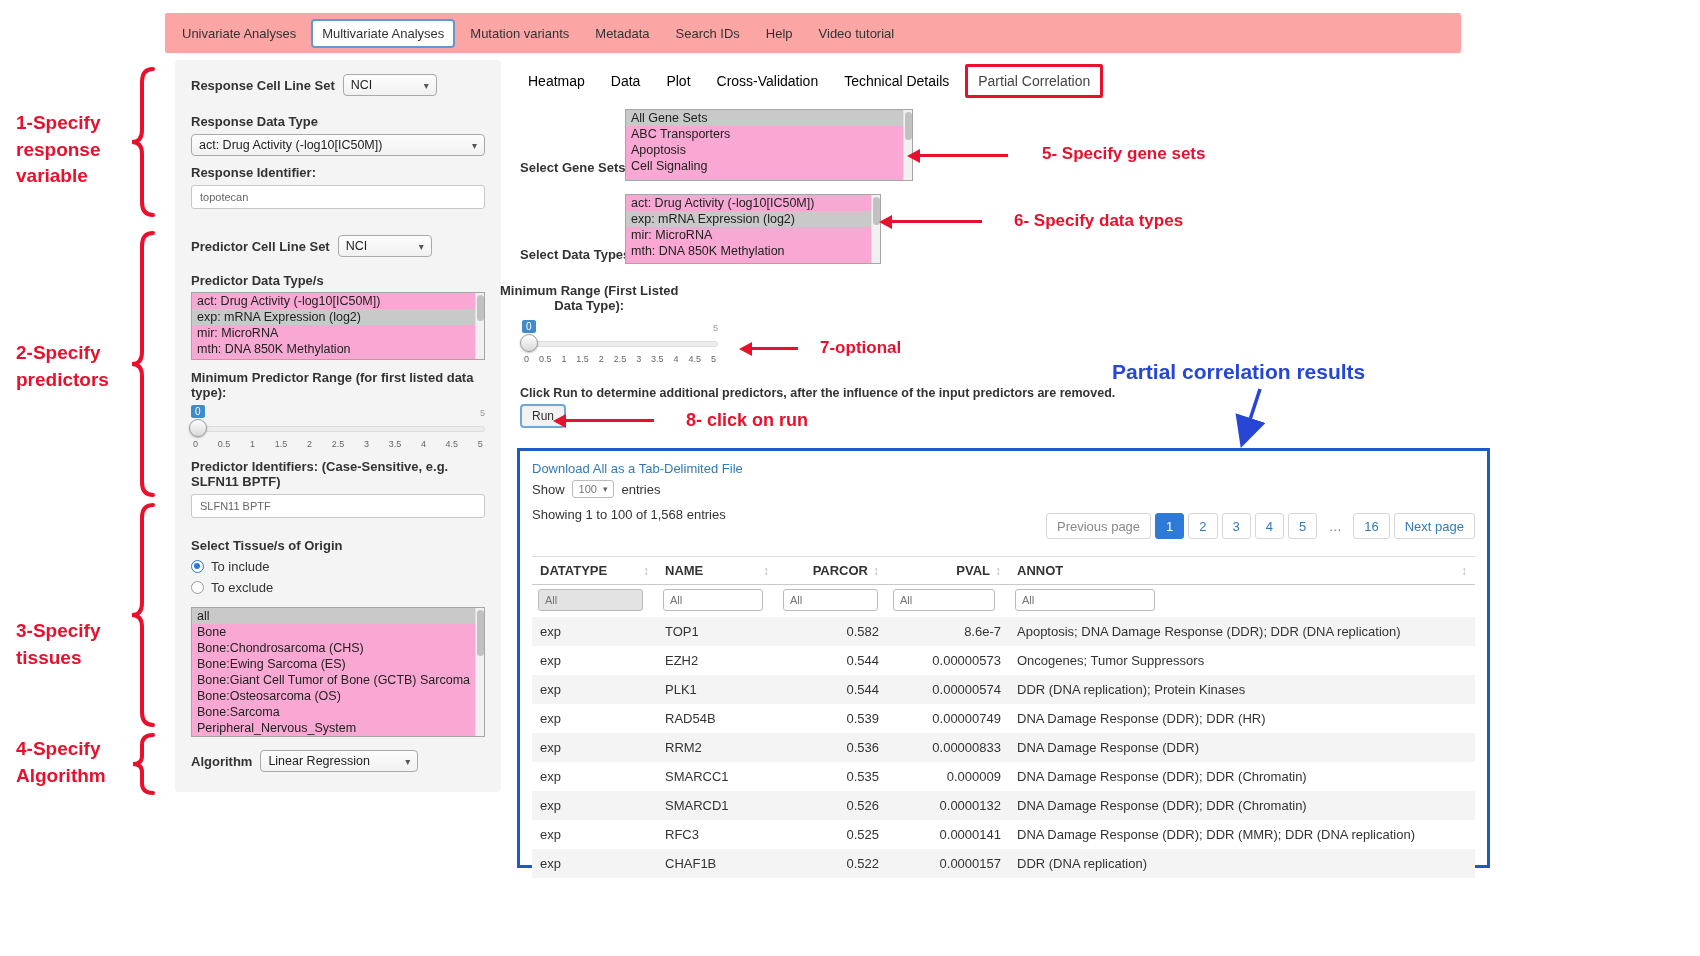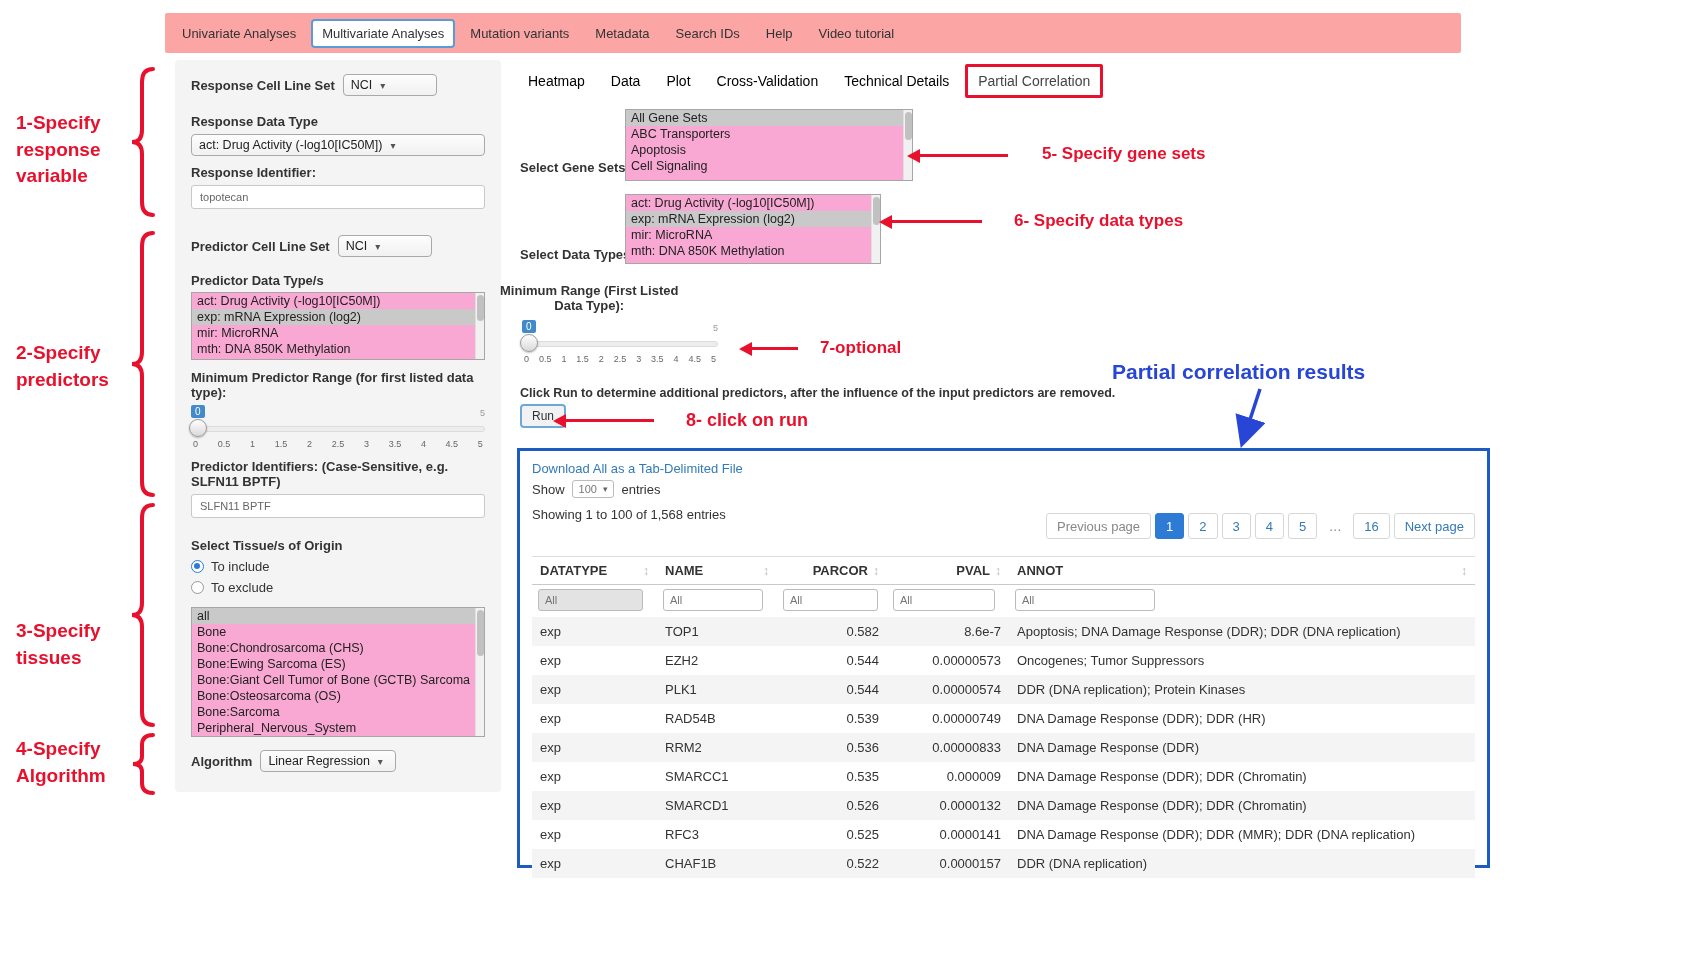--- a/index.html
+++ b/index.html
@@ -14,21 +14,21 @@
 
   
   .step-label { position:absolute; color:#e8112d; font-weight:bold; font-size:19px; line-height:1.4; white-space:pre-line; }
   .brace { position:absolute; left:128px; width:30px; }
 
   
   .sidebar { position:absolute; left:175px; top:60px; width:326px; height:732px;
              background:#f4f4f4; border-radius:4px; padding:14px 16px; font-size:13px; color:#333; overflow:hidden; }
   .fld-label { font-weight:bold; font-size:13px; color:#333; }
   .inline-row { display:flex; align-items:center; gap:8px; }
-  .sel { display:inline-flex; align-items:center; gap:8px;
+  .sel { display:inline-flex; align-items:center; justify-content:space-between; gap:8px;
          border:1px solid #a9a9a9; border-radius:4px; background:linear-gradient(#fdfdfd,#f1f1f1);
          padding:3px 7px; font-size:12.5px; color:#222; cursor:pointer; white-space:nowrap; }
   .sel .caret { font-size:10px; color:#555; }
   .sel.full { width:100%; }
   .txt-input { width:100%; height:24px; border:1px solid #c8c8c8; border-radius:3px; background:#fff;
                padding:0 8px; font-size:11px; color:#666; font-family:"Liberation Sans", sans-serif; }
   .listbox { position:relative; border:1px solid #a6a6a6; background:#f9a8d4; overflow:hidden; }
   .listbox .opt { font-size:12.5px; line-height:16px; padding:0 5px; color:#222; white-space:nowrap; cursor:pointer; }
   .listbox .opt.selected { background:#c9c9c9; }
   .sbar { position:absolute; right:0; top:0; bottom:0; width:9px; background:#f1f1f1; border-left:1px solid #e0e0e0; }
@@ -234,21 +234,21 @@
           <div class="opt">Bone:Sarcoma</div>
           <div class="opt">Peripheral_Nervous_System</div>
         </div>
       <div class="sbar">
           <div class="sthumb" style="top:2px; height:46px;"></div>
         </div>
     </div>
 
     <div class="algo-row">
       <span class="fld-label">Algorithm</span>
-      <div class="sel" style="width:136px;">
+      <div class="sel" style="width:158px;">
         <span>Linear Regression</span>
         <span class="caret">▾</span>
       </div>
     </div>
   </div>
 
   <div class="tabsrow">
 
   <div class="tab">Heatmap</div>
       <div class="tab">Data</div>

